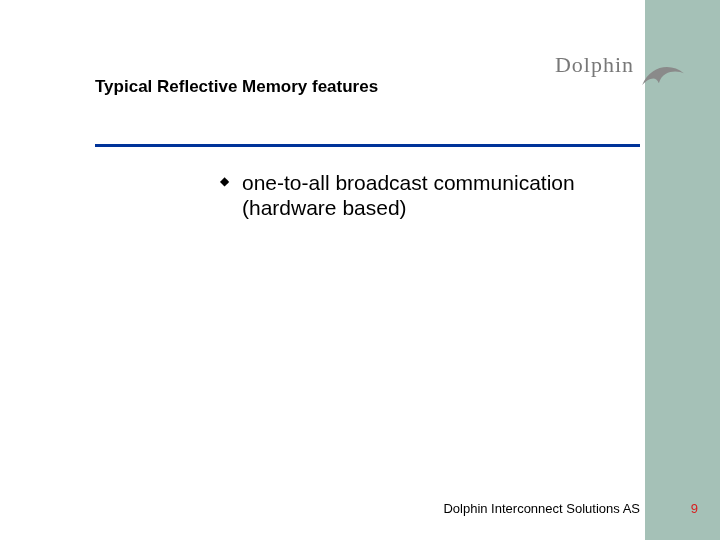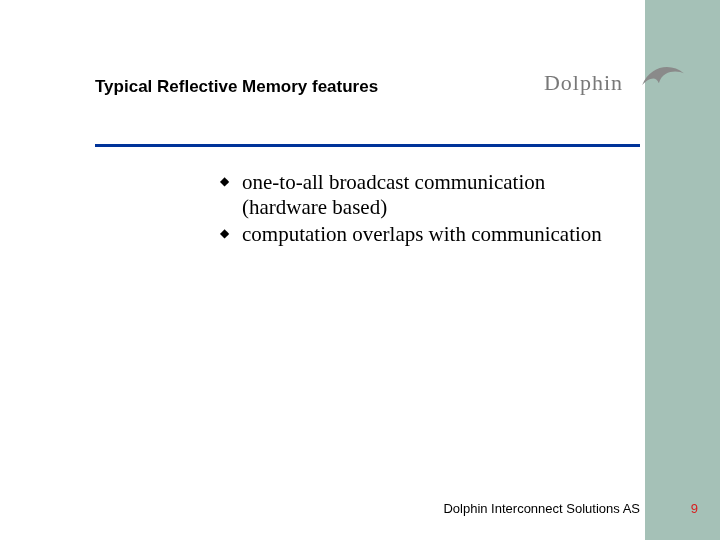--- a/index.html
+++ b/index.html
@@ -54,42 +54,41 @@
   }
   .logo-text {
     font-family: Georgia, 'Times New Roman', serif;
     font-size: 22px;
     color: #787878;
     letter-spacing: 1px;
     margin-top: -6px;
   }
   .logo-wrap {
     display: flex;
-    align-items: flex-end;
-    gap: 15px;
+    align-items: flex-start;
+    gap: 4px;
   }
   .content {
     position: absolute;
     top: 170px;
     left: 220px;
     width: 400px;
   }
   .bullet-list {
     list-style: none;
     margin: 0;
     padding: 0;
   }
   .bullet-list li {
     position: relative;
     padding-left: 22px;
     font-size: 21px;
     color: #000;
     line-height: 1.2;
     margin-bottom: 2px;
-    font-family: Liberation Serif, serif;
   }
   .bullet-list li::before {
     content: "◆";
     position: absolute;
     left: 0;
     top: 4px;
     font-size: 12px;
     color: #000;
   }
   .footer {
@@ -127,18 +126,17 @@
       <svg viewBox="0 0 60 40">
         <path d="M5 32 C 15 8, 40 5, 55 18 C 50 15, 30 12, 25 30 C 22 20, 12 24, 5 32 Z" fill="#8a8a8a"></path>
       </svg>
     </span>
   </div>
 </div>
 
 <div class="content">
   <ul class="bullet-list">
     <li><span>one-to-all broadcast communication (hardware based)</span></li>
-    <li><span>computation overlaps with communication</span></li>
   </ul>
 </div>
 
 <div class="footer">Dolphin Interconnect Solutions AS</div>
 <div class="page-num">9</div>
 
 </body></html>

